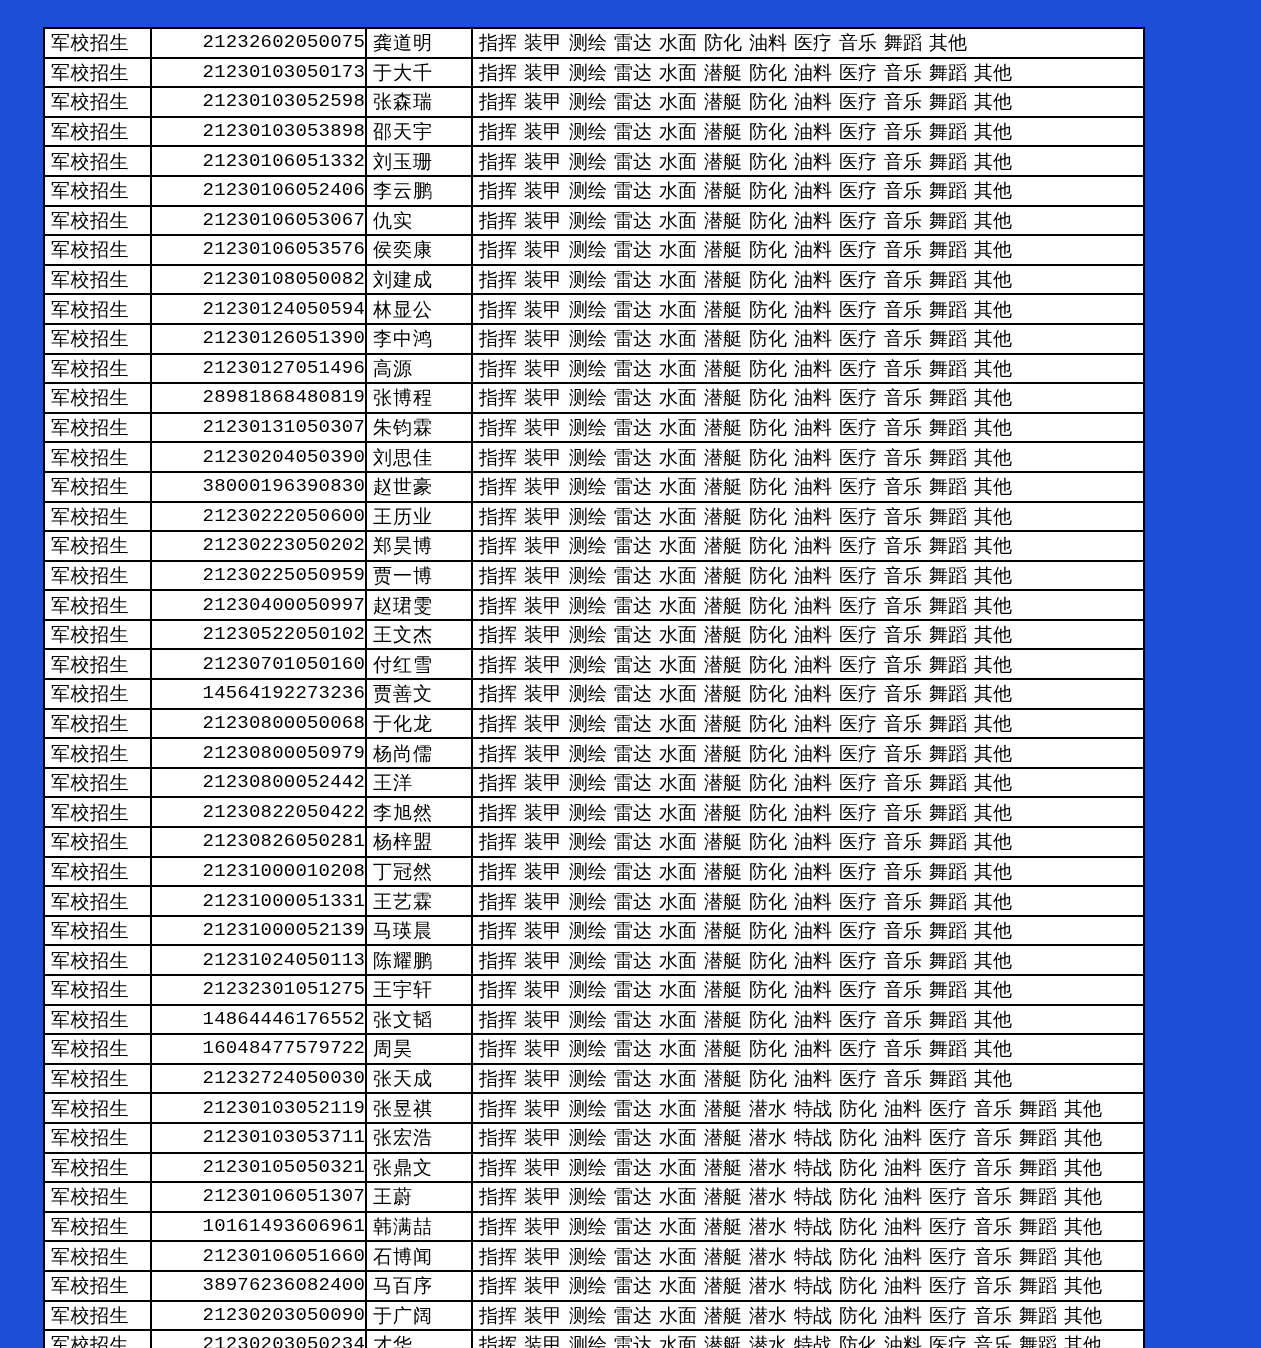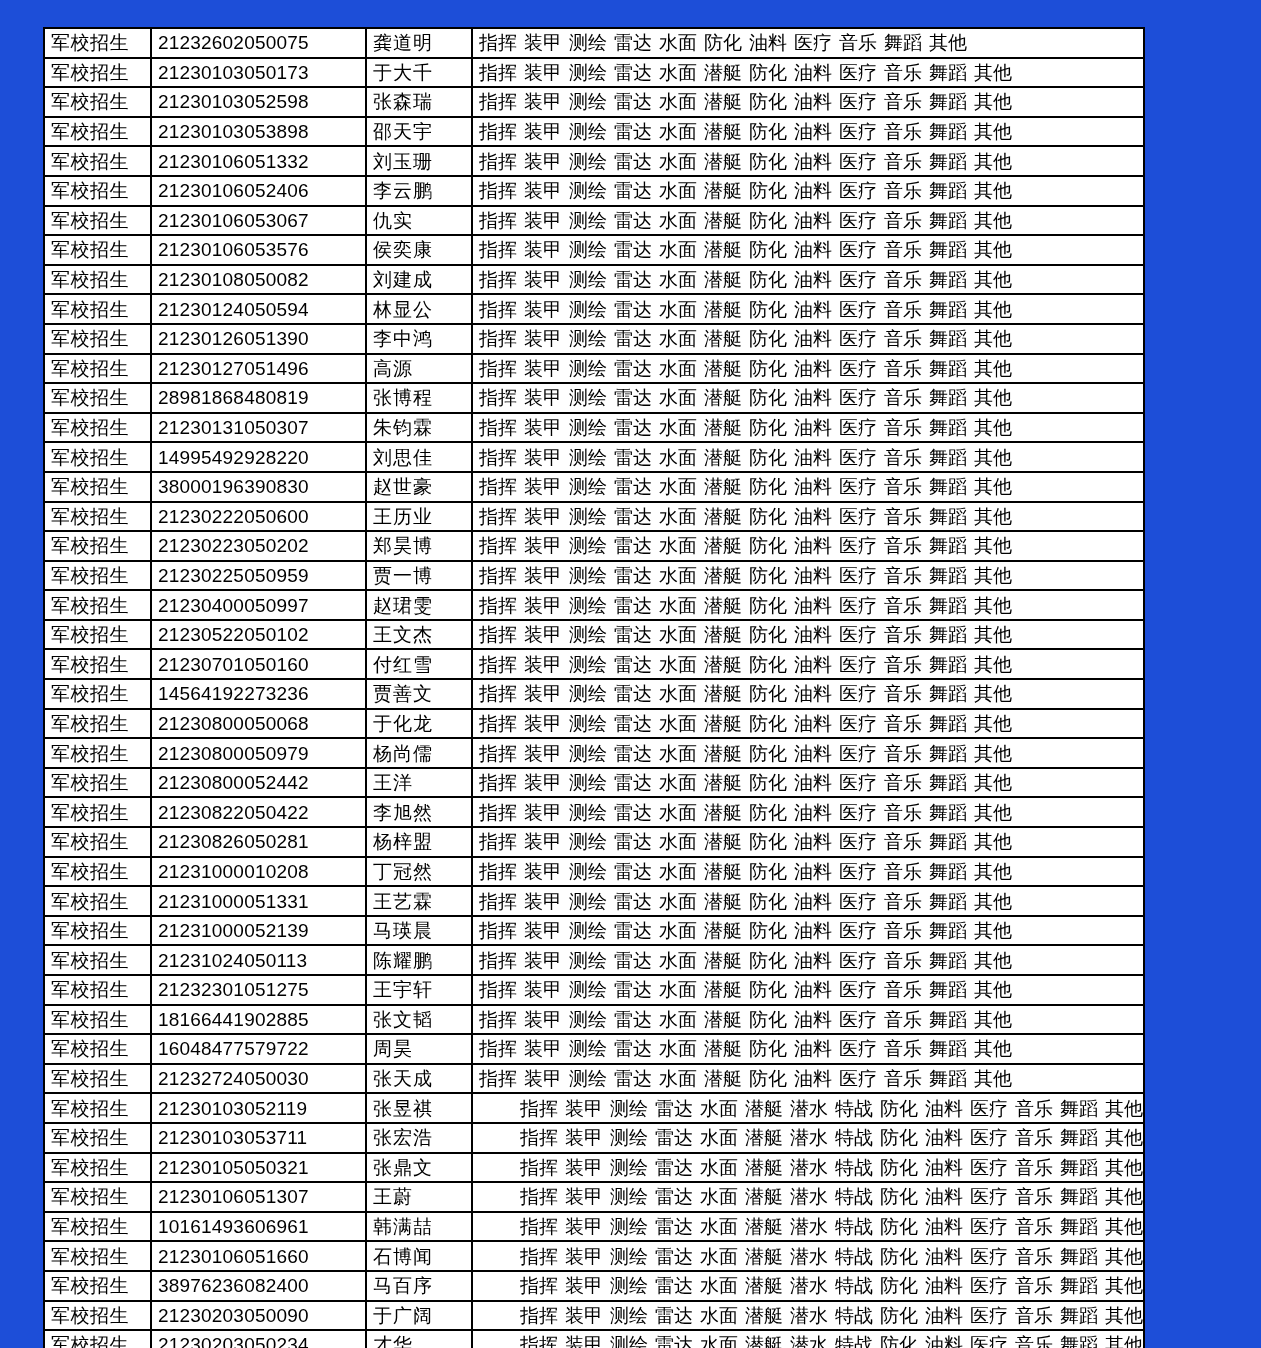--- a/index.html
+++ b/index.html
@@ -42,37 +42,37 @@
     overflow: hidden;
     vertical-align: middle;
     background: #ffffff;
   }
   td.col-category {
     width: 99px;
     letter-spacing: 0.5px;
   }
   td.col-id {
     width: 207px;
-    font-family: Liberation Sans, sans-serif;
+    font-family: Liberation Mono, monospace;
     letter-spacing: 0.2px;
+    text-align: right;
   }
   td.col-name {
     width: 98px;
     letter-spacing: 1px;
   }
   td.col-specialties {
     padding-left: 8px;
     letter-spacing: 0px;
   }
   td.col-specialties.short {
     width: 564px;
   }
   td.col-specialties.long {
     width: 664px;
-    text-align: right;
   }
   .spec-item {
     display: inline-block;
     margin-right: 7px;
   }
   .spec-item:last-child {
     margin-right: 0;
     font-family: Liberation Serif, serif;
   }
 </style>
@@ -162,21 +162,21 @@
             <td class="col-specialties short"><span class="spec-item">指挥</span><span class="spec-item">装甲</span><span class="spec-item">测绘</span><span class="spec-item">雷达</span><span class="spec-item">水面</span><span class="spec-item">潜艇</span><span class="spec-item">防化</span><span class="spec-item">油料</span><span class="spec-item">医疗</span><span class="spec-item">音乐</span><span class="spec-item">舞蹈</span><span class="spec-item">其他</span></td>
           </tr>
           <tr>
             <td class="col-category">军校招生</td>
             <td class="col-id">21230131050307</td>
             <td class="col-name">朱钧霖</td>
             <td class="col-specialties short"><span class="spec-item">指挥</span><span class="spec-item">装甲</span><span class="spec-item">测绘</span><span class="spec-item">雷达</span><span class="spec-item">水面</span><span class="spec-item">潜艇</span><span class="spec-item">防化</span><span class="spec-item">油料</span><span class="spec-item">医疗</span><span class="spec-item">音乐</span><span class="spec-item">舞蹈</span><span class="spec-item">其他</span></td>
           </tr>
           <tr>
             <td class="col-category">军校招生</td>
-            <td class="col-id">14995492928220</td>
+            <td class="col-id">21230204050390</td>
             <td class="col-name">刘思佳</td>
             <td class="col-specialties short"><span class="spec-item">指挥</span><span class="spec-item">装甲</span><span class="spec-item">测绘</span><span class="spec-item">雷达</span><span class="spec-item">水面</span><span class="spec-item">潜艇</span><span class="spec-item">防化</span><span class="spec-item">油料</span><span class="spec-item">医疗</span><span class="spec-item">音乐</span><span class="spec-item">舞蹈</span><span class="spec-item">其他</span></td>
           </tr>
           <tr>
             <td class="col-category">军校招生</td>
             <td class="col-id">38000196390830</td>
             <td class="col-name">赵世豪</td>
             <td class="col-specialties short"><span class="spec-item">指挥</span><span class="spec-item">装甲</span><span class="spec-item">测绘</span><span class="spec-item">雷达</span><span class="spec-item">水面</span><span class="spec-item">潜艇</span><span class="spec-item">防化</span><span class="spec-item">油料</span><span class="spec-item">医疗</span><span class="spec-item">音乐</span><span class="spec-item">舞蹈</span><span class="spec-item">其他</span></td>
           </tr>
           <tr>
@@ -276,21 +276,21 @@
             <td class="col-specialties short"><span class="spec-item">指挥</span><span class="spec-item">装甲</span><span class="spec-item">测绘</span><span class="spec-item">雷达</span><span class="spec-item">水面</span><span class="spec-item">潜艇</span><span class="spec-item">防化</span><span class="spec-item">油料</span><span class="spec-item">医疗</span><span class="spec-item">音乐</span><span class="spec-item">舞蹈</span><span class="spec-item">其他</span></td>
           </tr>
           <tr>
             <td class="col-category">军校招生</td>
             <td class="col-id">21232301051275</td>
             <td class="col-name">王宇轩</td>
             <td class="col-specialties short"><span class="spec-item">指挥</span><span class="spec-item">装甲</span><span class="spec-item">测绘</span><span class="spec-item">雷达</span><span class="spec-item">水面</span><span class="spec-item">潜艇</span><span class="spec-item">防化</span><span class="spec-item">油料</span><span class="spec-item">医疗</span><span class="spec-item">音乐</span><span class="spec-item">舞蹈</span><span class="spec-item">其他</span></td>
           </tr>
           <tr>
             <td class="col-category">军校招生</td>
-            <td class="col-id">18166441902885</td>
+            <td class="col-id">14864446176552</td>
             <td class="col-name">张文韬</td>
             <td class="col-specialties short"><span class="spec-item">指挥</span><span class="spec-item">装甲</span><span class="spec-item">测绘</span><span class="spec-item">雷达</span><span class="spec-item">水面</span><span class="spec-item">潜艇</span><span class="spec-item">防化</span><span class="spec-item">油料</span><span class="spec-item">医疗</span><span class="spec-item">音乐</span><span class="spec-item">舞蹈</span><span class="spec-item">其他</span></td>
           </tr>
           <tr>
             <td class="col-category">军校招生</td>
             <td class="col-id">16048477579722</td>
             <td class="col-name">周昊</td>
             <td class="col-specialties short"><span class="spec-item">指挥</span><span class="spec-item">装甲</span><span class="spec-item">测绘</span><span class="spec-item">雷达</span><span class="spec-item">水面</span><span class="spec-item">潜艇</span><span class="spec-item">防化</span><span class="spec-item">油料</span><span class="spec-item">医疗</span><span class="spec-item">音乐</span><span class="spec-item">舞蹈</span><span class="spec-item">其他</span></td>
           </tr>
           <tr>

